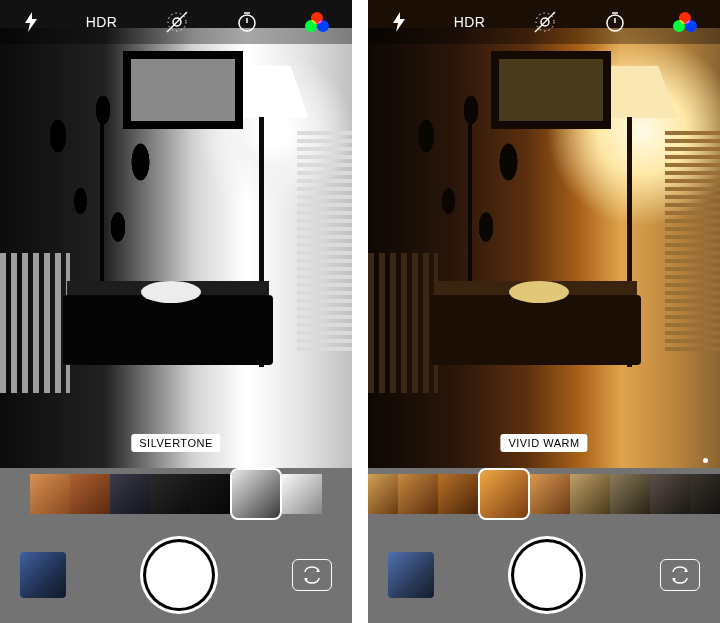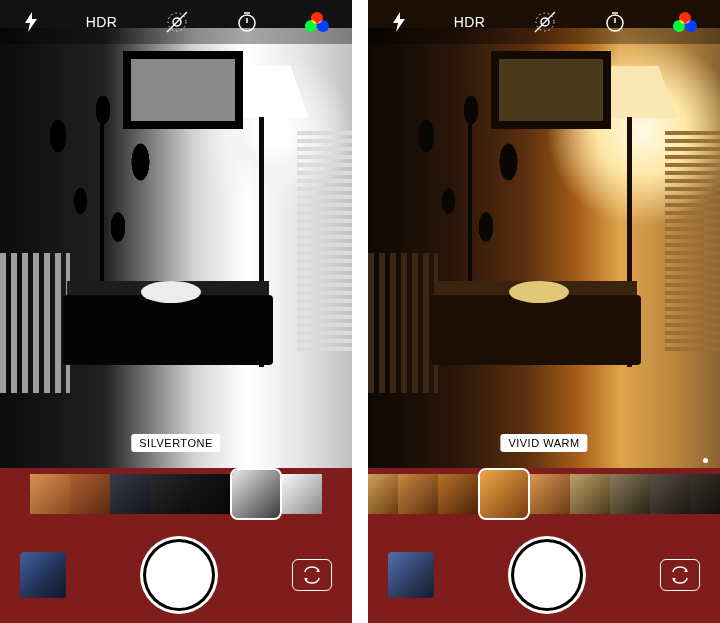--- a/index.html
+++ b/index.html
@@ -8,21 +8,21 @@
     height: 623px;
     display: flex;
     gap: 16px;
     padding: 0;
     font-family: -apple-system, Helvetica, Arial, sans-serif;
     background: #fff;
   }
   .phone {
     width: 352px;
     height: 623px;
-    background: #7f1d1d;
+    background: #737373;
     position: relative;
     overflow: hidden;
   }
   
   .top-bar {
     position: absolute;
     top: 0; left: 0; right: 0;
     height: 44px;
     display: flex;
     align-items: center;

